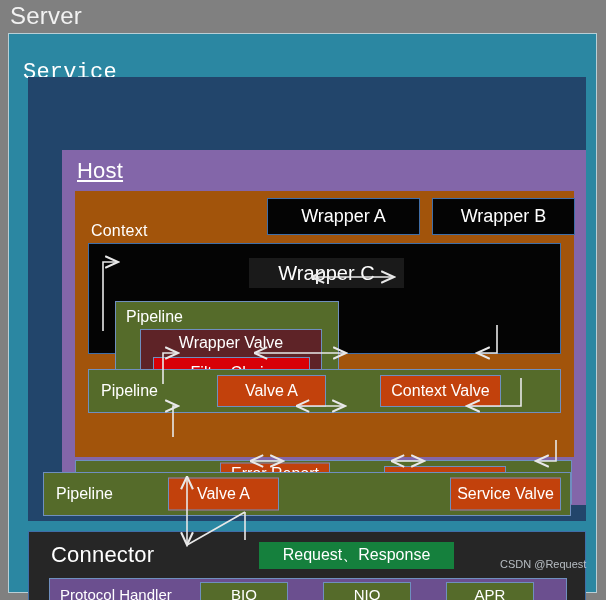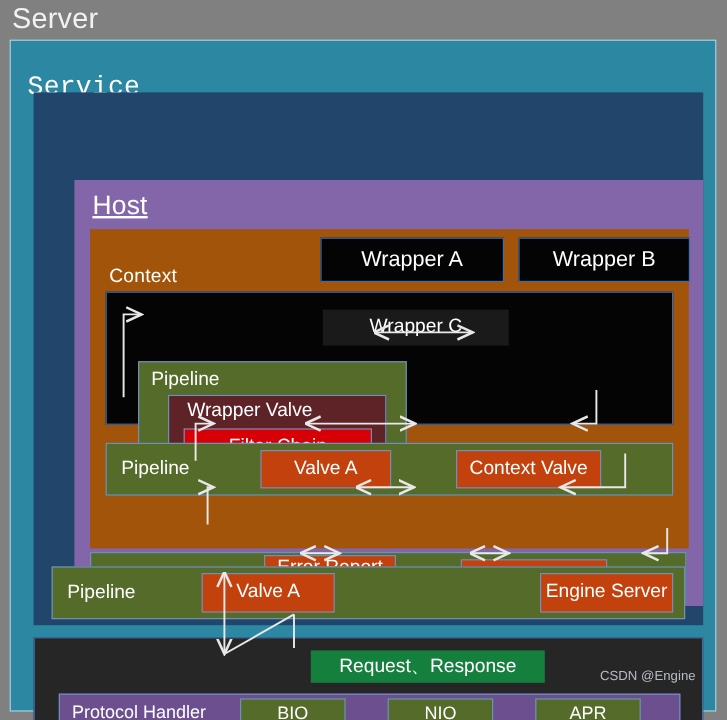--- a/index.html
+++ b/index.html
@@ -59,32 +59,32 @@
   #wrapper-pipeline{
     position:absolute;left:26px;top:57px;width:224px;height:97px;
     background:#556b2a;border:1px solid #6f8fbf;box-sizing:border-box;
   }
   #wrapper-pipeline > .pl-label{position:absolute;left:10px;top:6px;font-size:16px;}
 
   #wrapper-valve{
     position:absolute;left:24px;top:27px;width:182px;height:63px;
     background:#5e2327;border:1px solid #6f8fbf;box-sizing:border-box;
   }
-  #wrapper-valve > .wv-label{position:absolute;left:0;top:4px;width:100%;text-align:left;font-size:16px;padding-left:15px;}
+  #wrapper-valve > .wv-label{position:absolute;left:0;top:4px;width:100%;text-align:center;font-size:16px;}
 
   #filter-chain{
     position:absolute;left:12px;top:27px;width:157px;height:32px;
     background:#d80007;border:1px solid #6f8fbf;box-sizing:border-box;
     display:flex;align-items:center;justify-content:center;font-size:16px;
   }
 
   #wrapper-c{
-    position:absolute;left:180px;top:14px;width:155px;height:30px;
+    position:absolute;left:160px;top:14px;width:155px;height:30px;
     background:#1a1a1a;
-    display:flex;align-items:center;justify-content:center;font-size:16px;
+    display:flex;align-items:center;justify-content:center;font-size:20px;
   }
   #servlet{
     position:absolute;left:198px;top:58px;width:100px;height:32px;
     background:#d80007;border:1px solid #6f8fbf;box-sizing:border-box;
     display:flex;align-items:center;justify-content:center;font-size:16px;
   }
 
   .wrapper-tab{
     position:absolute;top:7px;height:37px;
     background:#040404;border:1px solid #3f6ea8;box-sizing:border-box;
@@ -200,25 +200,26 @@
         <div class="pipeline-row" id="host-pipeline">
           <div class="pl-label">Pipeline</div>
           <div class="valve" id="host-valve-err">Error Report Valve</div>
           <div class="valve" id="host-valve-host">Host Valve</div>
         </div>
       </div>
 
       <div class="pipeline-row" id="engine-pipeline">
         <div class="pl-label">Pipeline</div>
         <div class="valve" id="eng-valve-a">Valve A</div>
-        <div class="valve" id="eng-valve-eng">Engine Server</div>
+        <div class="valve" id="eng-valve-eng">Service Valve</div>
       </div>
     </div>
 
     <div id="connector">
+      <div class="layer-title">Connector</div>
       <div id="reqres">Request、Response</div>
       <div id="protocol-handler">
         <div class="ph-label">Protocol Handler</div>
         <div class="ph-opt" id="ph-bio">BIO</div>
         <div class="ph-opt" id="ph-nio">NIO</div>
         <div class="ph-opt" id="ph-apr">APR</div>
       </div>
     </div>
   </div>
 </div>
@@ -254,13 +255,13 @@
     <path d="M497,325 L497,353 L477,353" marker-end="url(#ah)"></path>
     <path d="M521,378 L521,406 L467,406" marker-end="url(#ah)"></path>
     <path d="M556,440 L556,461 L536,461" marker-end="url(#ah)"></path>
 
     <line x1="187" y1="478" x2="187" y2="545" marker-end="url(#ah)" marker-start="url(#ah-start)"></line>
 
     <path d="M245,512 L245,540 M245,512 L187,545"></path>
   </g>
 </svg>
 
-<div id="watermark">CSDN @Engine</div>
+<div id="watermark">CSDN @Request</div>
 
 </body></html>

